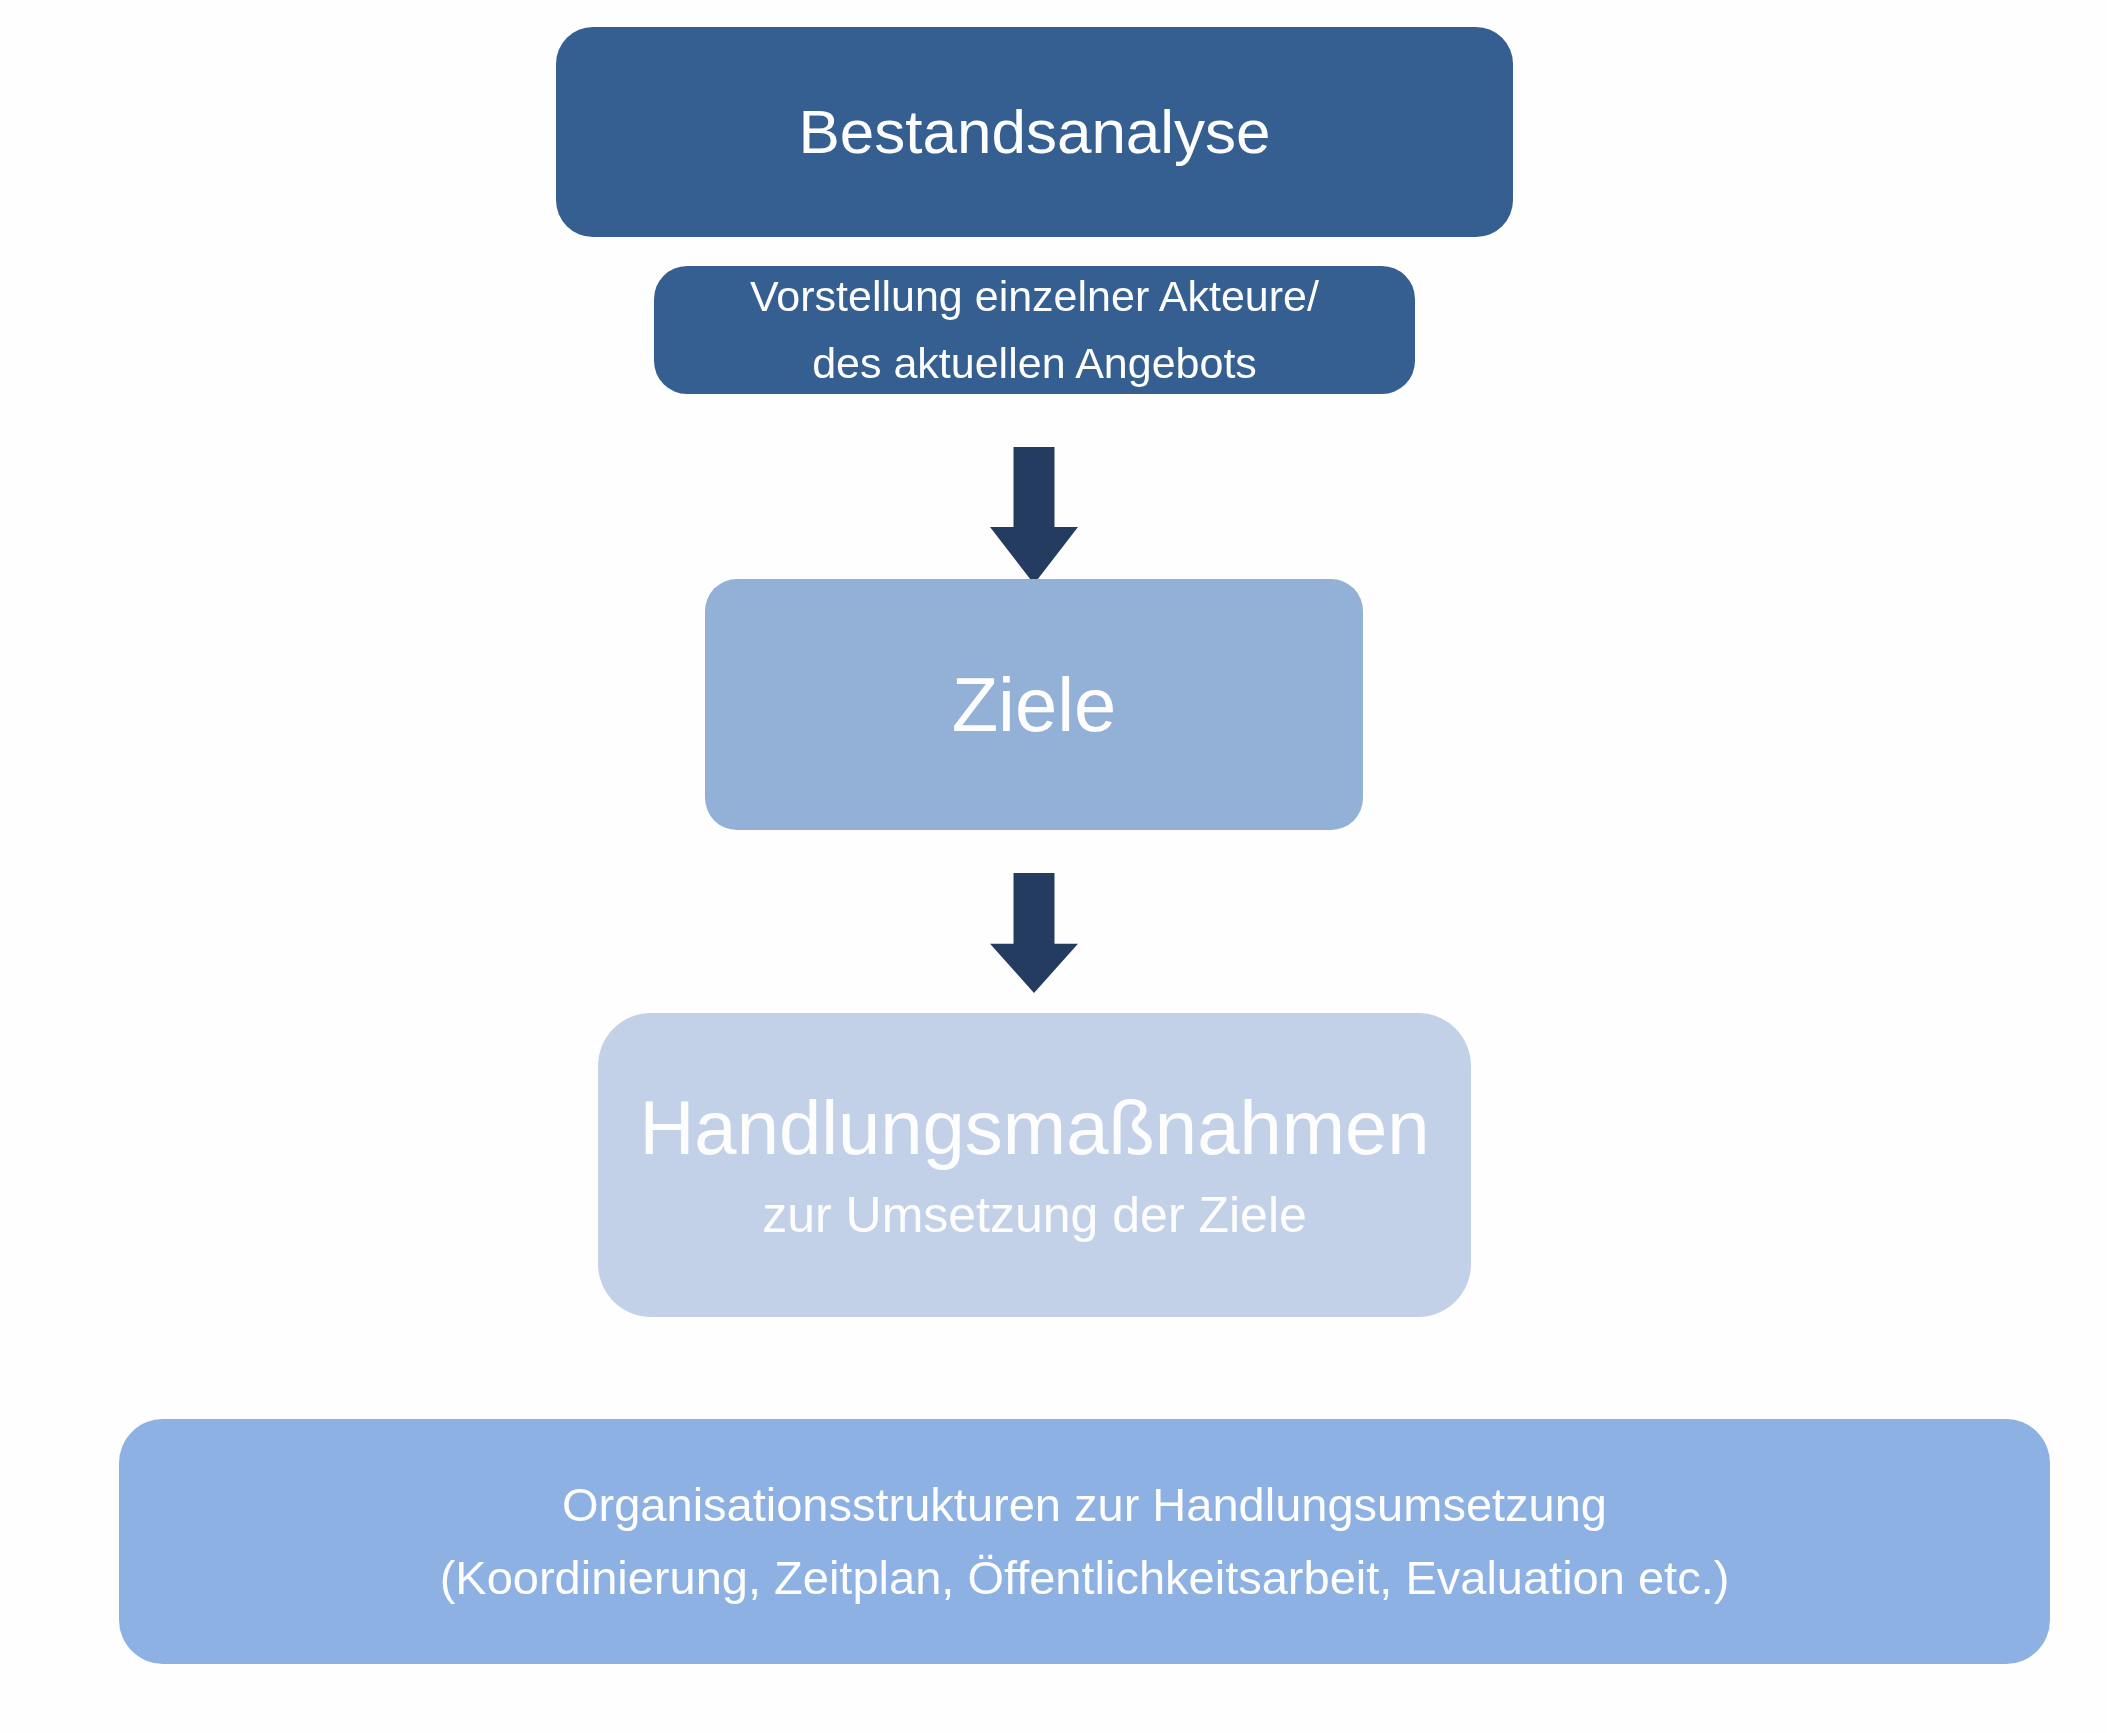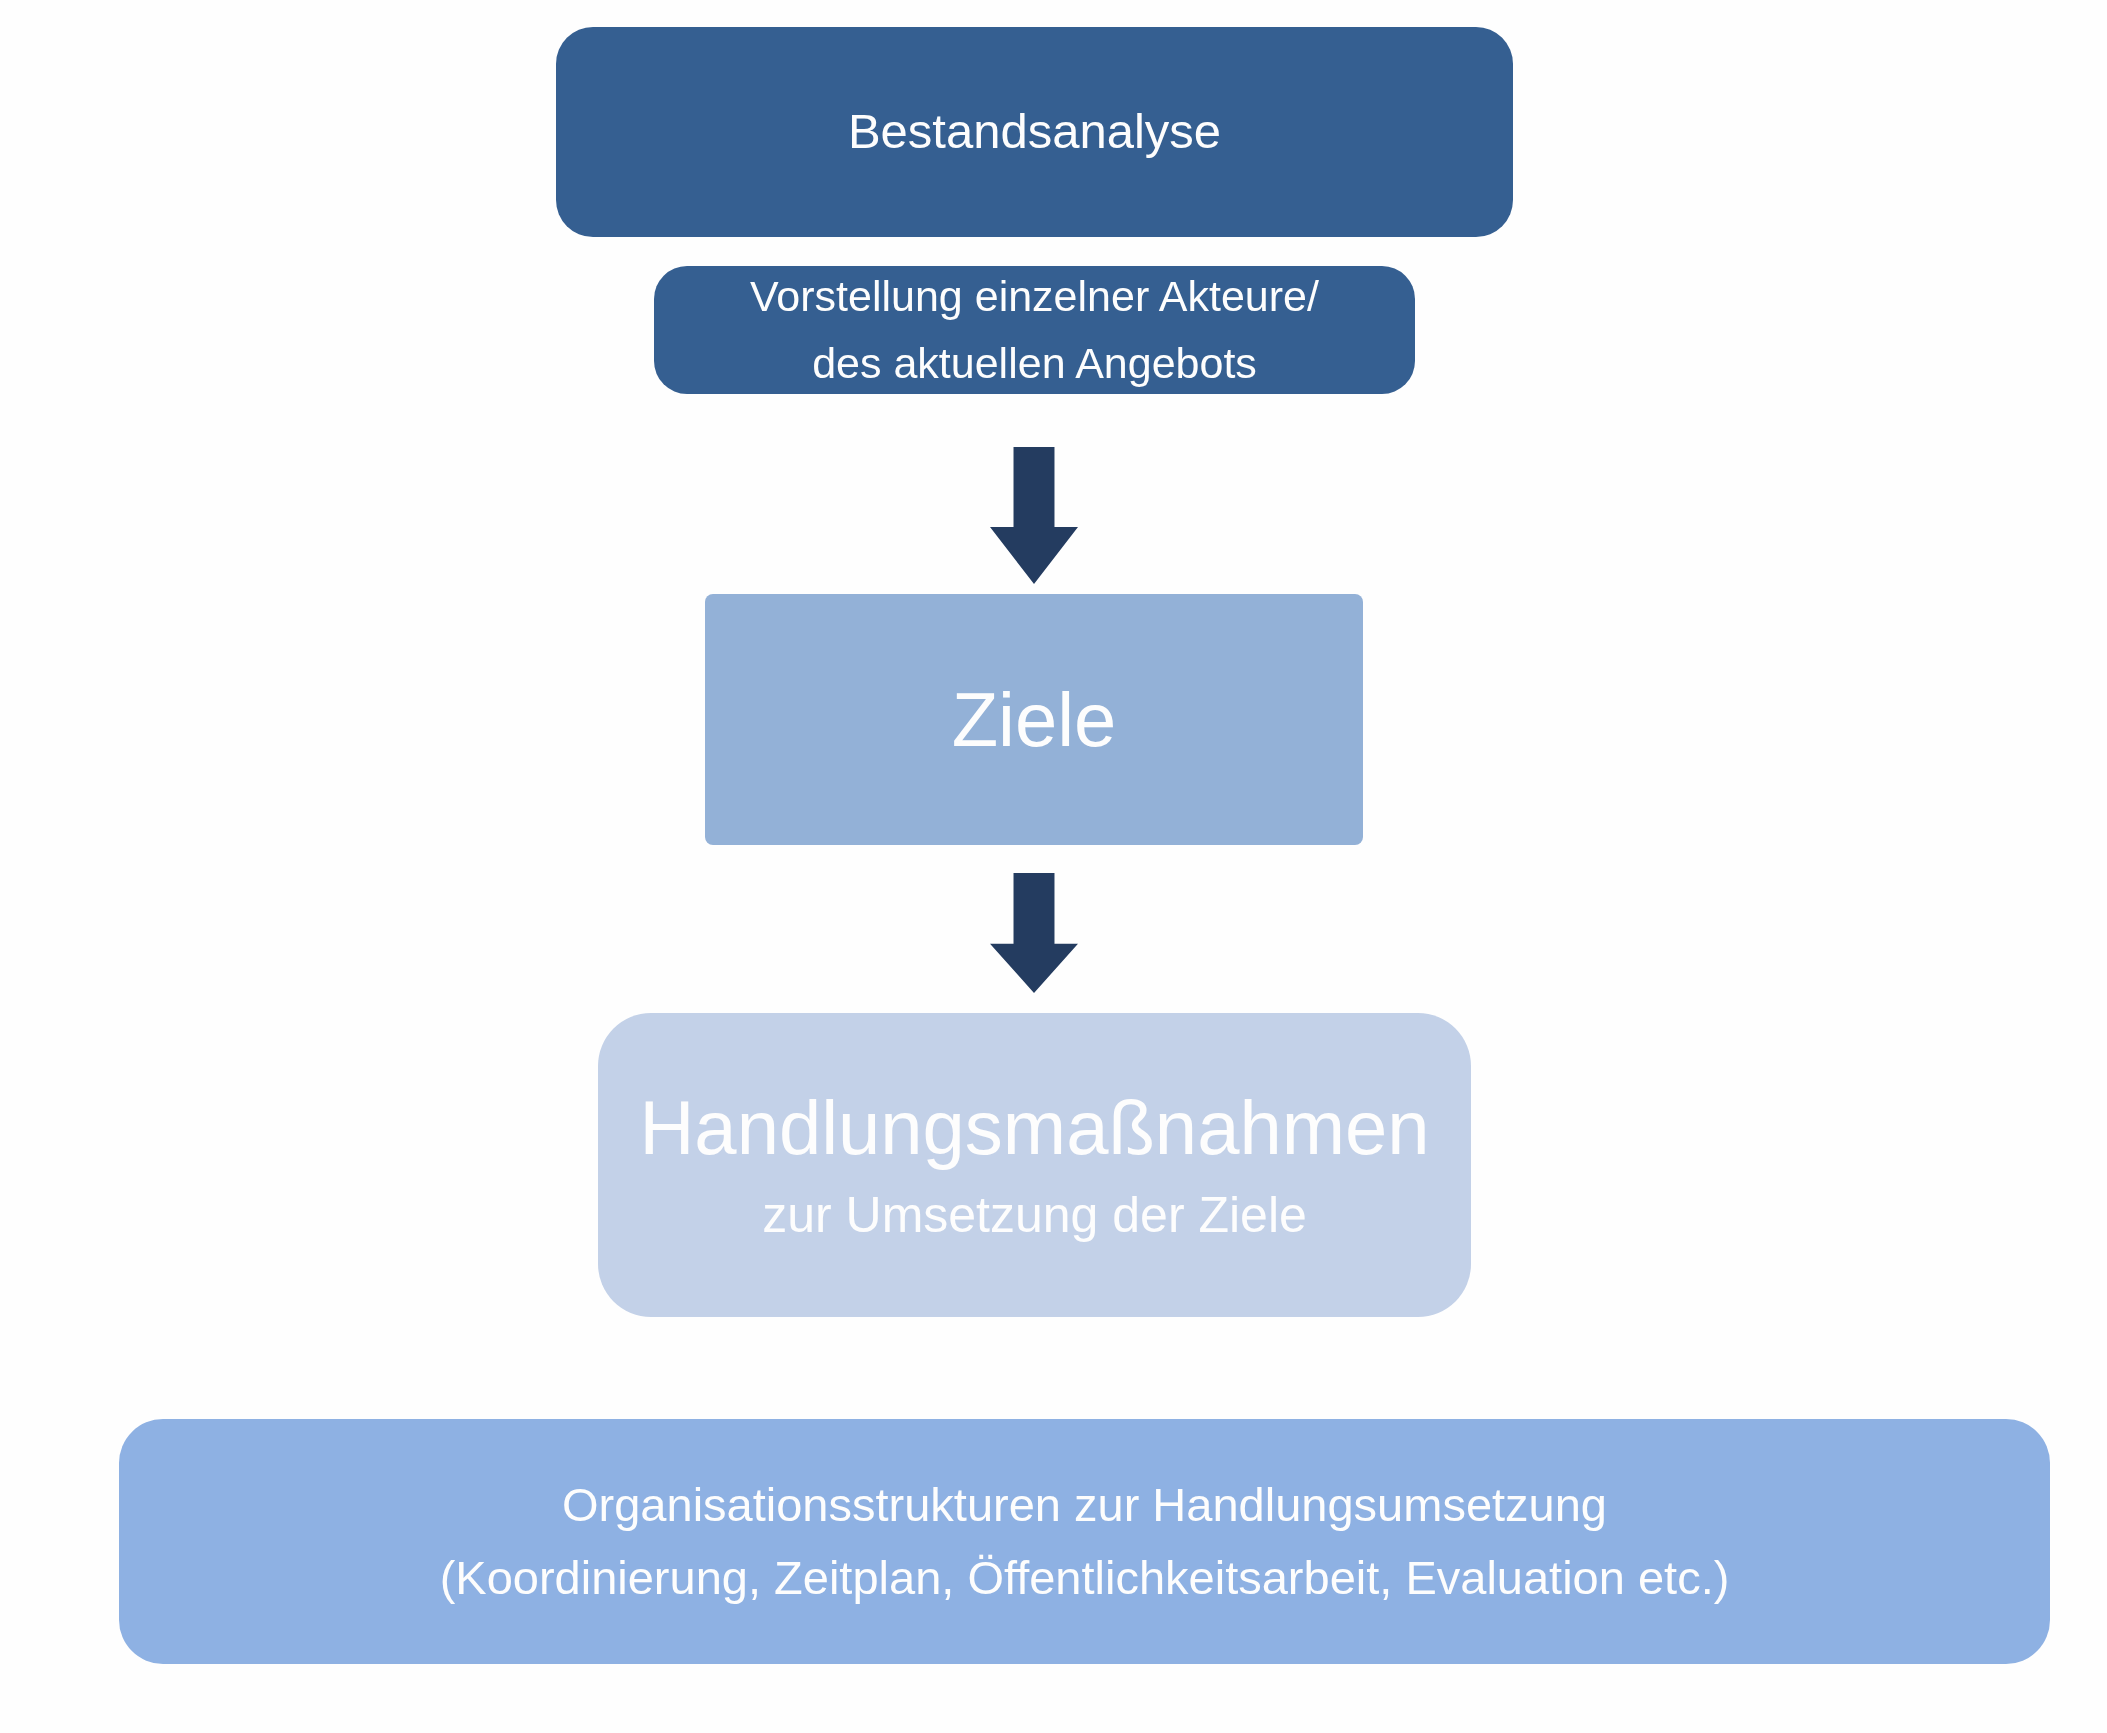--- a/index.html
+++ b/index.html
@@ -35,40 +35,40 @@
     box-sizing:border-box;
   }
   .node-dark{
     background:var(--box-dark,#355F91);
     border-radius:37px;
   }
   #box-bestandsanalyse{
     left:556px; top:27px; width:957px; height:210px;
   }
   #box-bestandsanalyse .title{
-    font-size:49px; line-height:1.1; font-weight:400;
+    font-size:62px; line-height:1.1; font-weight:400;
   }
   #box-vorstellung{
     left:654px; top:266px; width:761px; height:128px;
     border-radius:33px;
   }
   #box-vorstellung .line{
     font-size:43px; line-height:1.55; font-weight:400;
   }
   .arrow{
     position:absolute; left:990px; width:88px;
   }
   #arrow-1{ top:447px; height:137px; }
   #arrow-2{ top:873px; height:120px; }
   .arrow svg{ display:block; width:100%; height:100%; }
   .arrow polygon{ fill:var(--arrow-navy,#243C60); }
   #box-ziele{
-    left:705px; top:594px; width:658px; height:251px;
+    left:705px; top:579px; width:658px; height:251px;
     background:var(--box-medium,#93B1D7);
-    border-radius:8px;
+    border-radius:32px;
   }
   #box-ziele .title{
     font-size:76px; line-height:1.1; font-weight:400;
   }
   #box-handlung{
     left:598px; top:1013px; width:873px; height:304px;
     background:var(--box-light,#C3D1E8);
     border-radius:53px;
     padding:23px 40px;
   }

